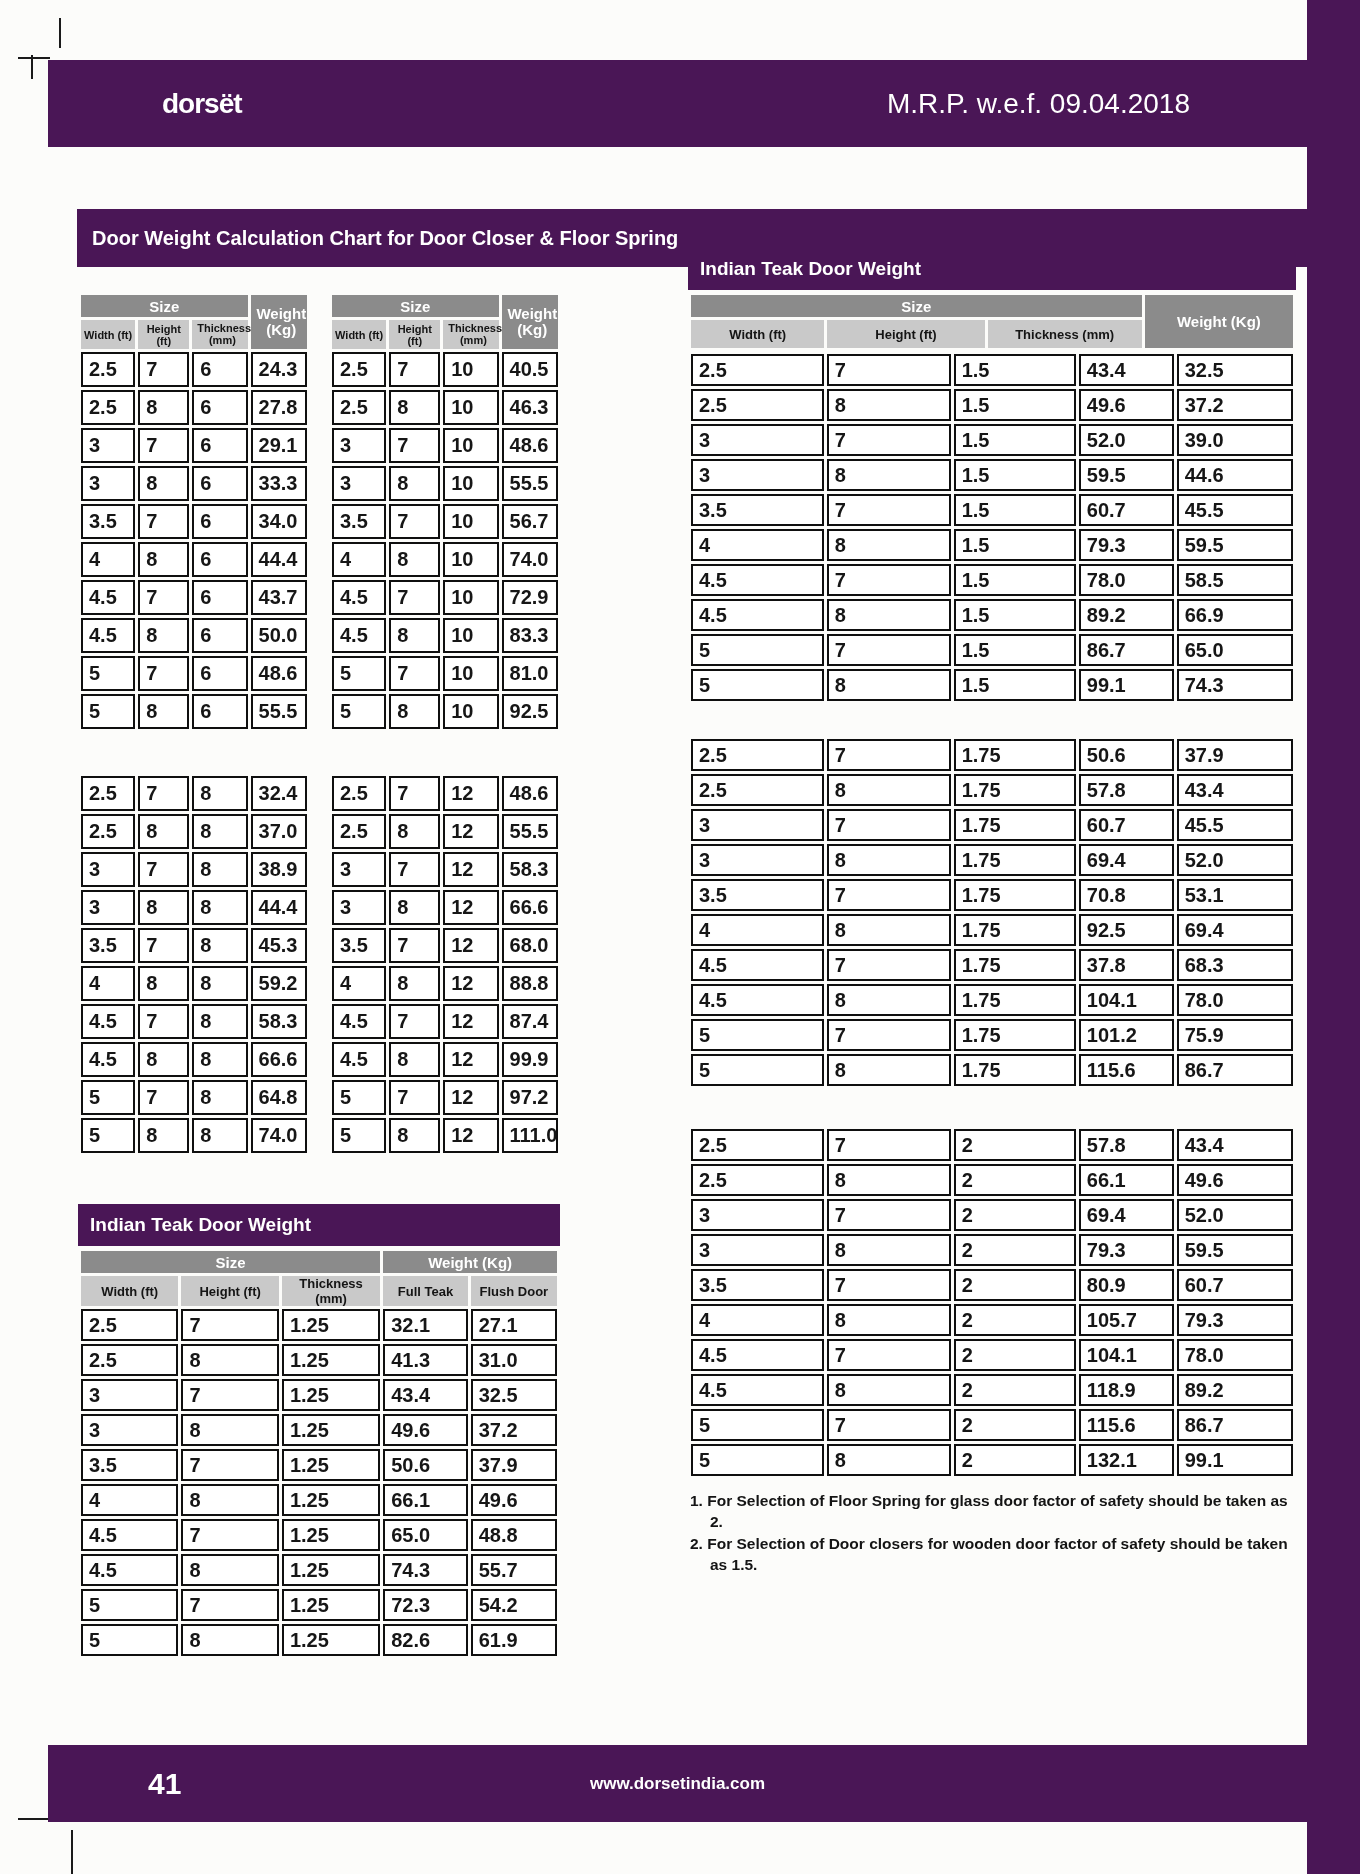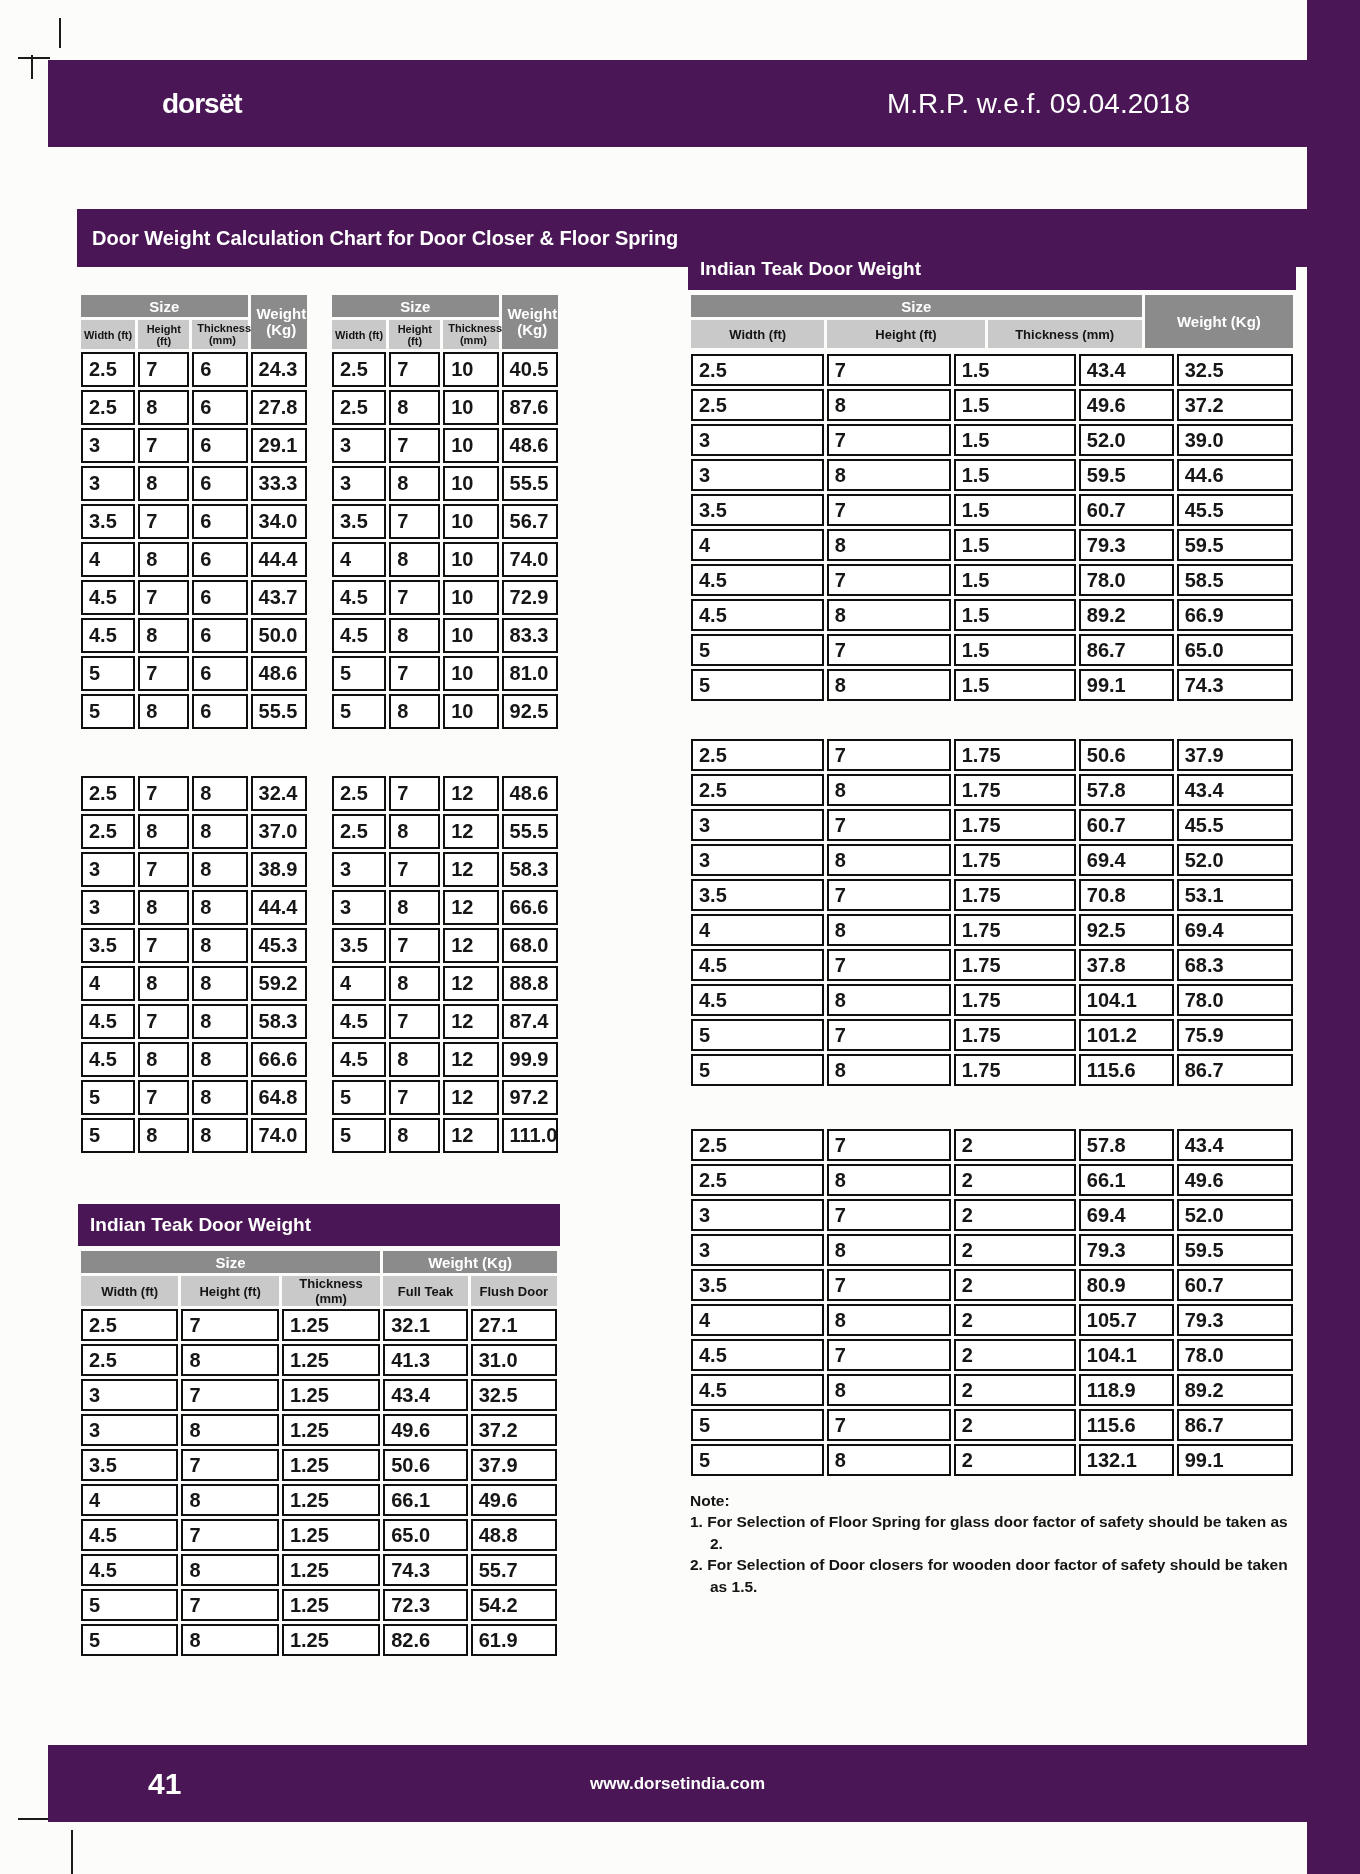--- a/index.html
+++ b/index.html
@@ -188,21 +188,21 @@
           <tr>
             <td>2.5</td>
             <td>7</td>
             <td>10</td>
             <td>40.5</td>
           </tr>
           <tr>
             <td>2.5</td>
             <td>8</td>
             <td>10</td>
-            <td>87.6</td>
+            <td>46.3</td>
           </tr>
           <tr>
             <td>3</td>
             <td>7</td>
             <td>10</td>
             <td>48.6</td>
           </tr>
           <tr>
             <td>3</td>
             <td>8</td>
@@ -662,21 +662,20 @@
             <td>8</td>
             <td>2</td>
             <td>132.1</td>
             <td>99.1</td>
           </tr>
         </tbody>
     </table>
   </div>
 
   <div class="abs note">
-    <div>Note:</div>
     <div class="note-item"><span>1.</span> <span>For Selection of Floor Spring for glass door factor of safety should be taken as 2.</span></div>
     <div class="note-item"><span>2.</span> <span>For Selection of Door closers for wooden door factor of safety should be taken as 1.5.</span></div>
   </div>
 
   <div class="abs purple section-bar" style="left:78px;top:1204px;width:482px;">Indian Teak Door Weight</div>
 
   <div class="abs" style="left:78px;top:1248px;width:482px;">
     <table class="bottom-tbl">
       <colgroup>
           <col style="width:21%">

